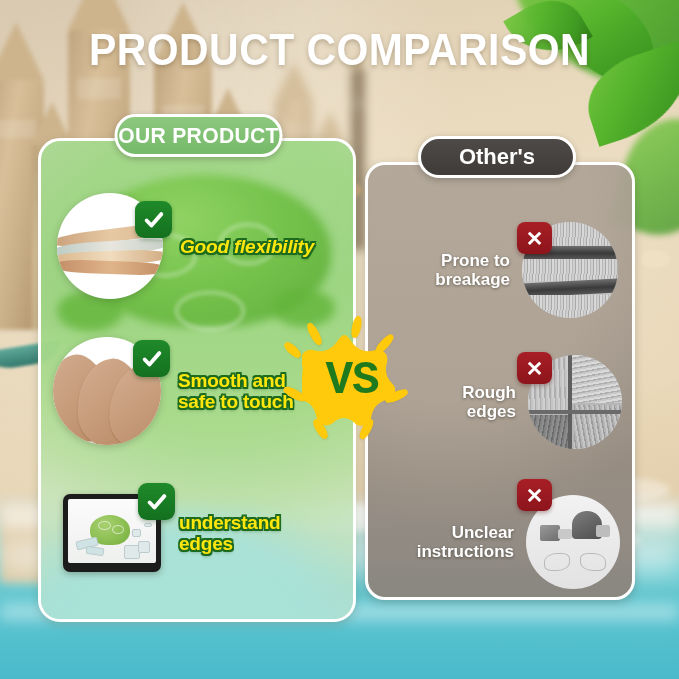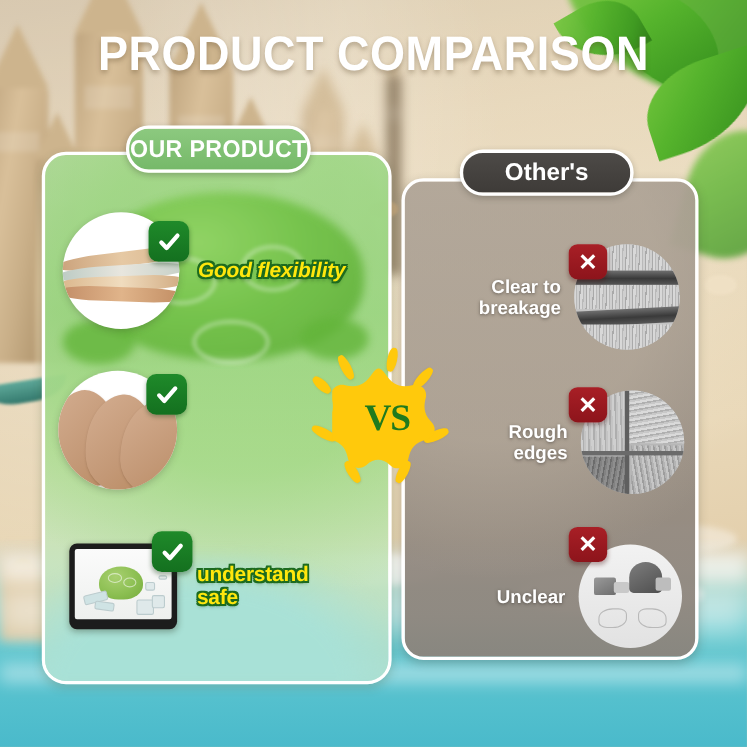--- a/index.html
+++ b/index.html
@@ -276,23 +276,23 @@
   
   #vs-wrap { position:absolute; left:296px; top:326px; width:112px; height:112px; z-index:8; }
   .spark {
     position:absolute; background:#ffc90c; border-radius:40% 40% 40% 40%/50% 50% 50% 50%;
     box-shadow:0 1px 2px rgba(120,90,0,.18);
   }
   #vs-star { position:absolute; left:6px; top:8px; width:96px; height:96px; }
   .vs-text {
     position:absolute; left:0; right:0; top:50%; transform:translateY(-52%);
     text-align:center;
-    font-size:34px; font-weight:bold; color:#1f7a1e;
+    font-size:46px; font-weight:bold; color:#1f7a1e;
     letter-spacing:-1px;
-    font-family:Liberation Serif, serif;
+    font-family:Liberation Mono, monospace;
   }
 </style>
 </head>
 <body>
 
 <div id="scene">
   <div class="bg-sand"></div>
 
   <div class="castle" style="left:-12px; top:0; width:300px; height:330px;">
     <div class="tower" style="left:0px;   width:56px; height:250px; font-size:56px;"></div>
@@ -368,20 +368,24 @@
   <svg class="check-glyph" viewBox="0 0 24 24">
     <path d="M4 12.5 L9.2 18 L20 5.6" fill="none" stroke="#ffffff" stroke-width="4.2" stroke-linecap="round" stroke-linejoin="round"></path>
   </svg>
 </div>
 
 <div class="row" style="left:53px; top:337px;">
   <div class="bubble bubble-shadow" style="width:108px; height:108px;">
     <div class="pad" style="left:-8px; top:18px; width:66px; height:88px; transform:rotate(-12deg);"></div>
     <div class="pad" style="left:24px; top:22px; width:68px; height:90px; transform:rotate(-6deg);"></div>
     <div class="pad" style="left:56px; top:28px; width:64px; height:86px; transform:rotate(-2deg);"></div>
+  </div>
+  <div class="label-ours" style="margin-left:17px; width:152px;">
+    <div>Smooth and</div>
+    <div>safe to touch</div>
   </div>
 </div>
 <div class="badge-check" style="left:133px; top:340px;">
   <svg class="check-glyph" viewBox="0 0 24 24">
     <path d="M4 12.5 L9.2 18 L20 5.6" fill="none" stroke="#ffffff" stroke-width="4.2" stroke-linecap="round" stroke-linejoin="round"></path>
   </svg>
 </div>
 
 <div class="row" style="left:63px; top:494px;">
   <div class="tablet">
@@ -392,32 +396,32 @@
       <div class="t-part teal" style="left:8px; top:40px; width:22px; height:9px; transform:rotate(-14deg);"></div>
       <div class="t-part teal" style="left:18px; top:48px; width:18px; height:8px; transform:rotate(8deg);"></div>
       <div class="t-part" style="left:56px; top:46px; width:16px; height:14px;"></div>
       <div class="t-part" style="left:70px; top:42px; width:12px; height:12px;"></div>
       <div class="t-part" style="left:64px; top:30px; width:9px; height:8px;"></div>
       <div class="t-part" style="left:76px; top:24px; width:8px; height:4px; background:#e6ecec;"></div>
     </div>
   </div>
   <div class="label-ours" style="margin-left:18px; width:142px;">
     <div>understand</div>
-    <div>safe</div>
+    <div>edges</div>
   </div>
 </div>
 <div class="badge-check" style="left:138px; top:483px;">
   <svg class="check-glyph" viewBox="0 0 24 24">
     <path d="M4 12.5 L9.2 18 L20 5.6" fill="none" stroke="#ffffff" stroke-width="4.2" stroke-linecap="round" stroke-linejoin="round"></path>
   </svg>
 </div>
 
 <div class="row" style="left:418px; top:222px; width:200px;">
   <div class="label-other" style="width:96px;">
-    <div>Clear to</div>
+    <div>Prone to</div>
     <div>breakage</div>
   </div>
   <div class="bubble" style="width:96px; height:96px; margin-left:12px; background:#c4c4c4;">
     <div class="gray-band gray-rough" style="top:0;   height:24px;"></div>
     <div class="gray-band gray-dark" style="top:24px; height:13px;"></div>
     <div class="gray-band gray-rough" style="top:37px; height:22px;"></div>
     <div class="gray-band gray-dark" style="top:59px; height:14px; transform:rotate(-3deg);"></div>
     <div class="gray-band gray-rough" style="top:73px; height:23px;"></div>
   </div>
 </div>
@@ -438,20 +442,21 @@
     <div style="position:absolute; left:0; top:55px; width:96px; height:4px; background:#6a6a6a;"></div>
   </div>
 </div>
 <div class="badge-x" style="left:517px; top:352px;">
   <span>✕</span>
 </div>
 
 <div class="row" style="left:410px; top:495px; width:212px;">
   <div class="label-other" style="width:104px;">
     <div>Unclear</div>
+    <div>instructions</div>
   </div>
   <div class="bubble" style="width:94px; height:94px; margin-left:12px; background:linear-gradient(180deg,#f2f2f2,#e2e2e2);">
     <div class="metal-part" style="left:14px; top:30px; width:20px; height:16px;"></div>
     <div class="metal-part" style="left:32px; top:34px; width:14px; height:10px; background:#c9c9c9;"></div>
     <div class="metal-part" style="left:46px; top:16px; width:30px; height:28px; border-radius:50% 50% 4px 4px; background:linear-gradient(150deg,#7d7d7d,#4f4f4f);"></div>
     <div class="metal-part" style="left:70px; top:30px; width:14px; height:12px; background:#bdbdbd;"></div>
     <div style="position:absolute; left:18px; top:58px; width:26px; height:18px; border:1px solid #b9b9b9; border-radius:50% 30% 50% 30%;"></div>
     <div style="position:absolute; left:54px; top:58px; width:26px; height:18px; border:1px solid #b9b9b9; border-radius:30% 50% 30% 50%;"></div>
   </div>
 </div>

